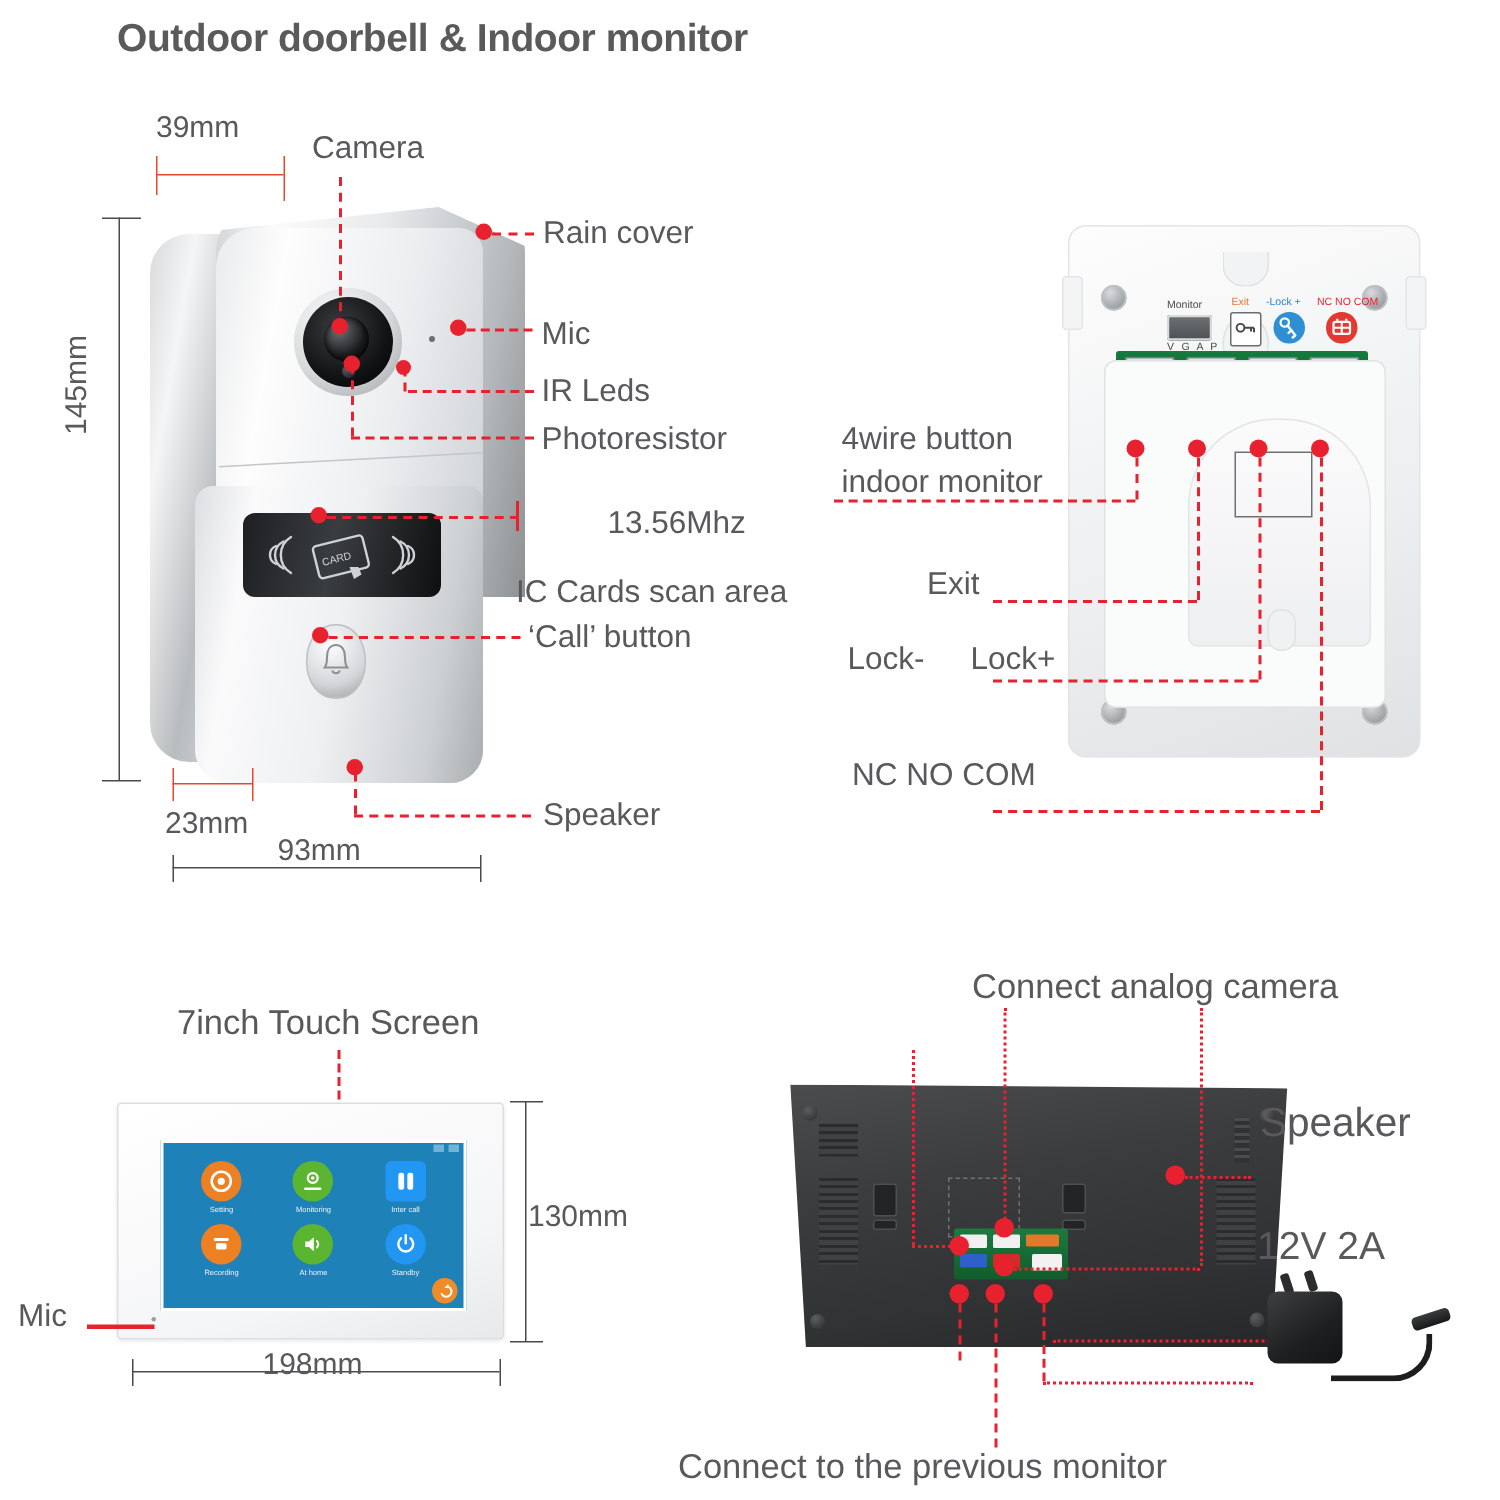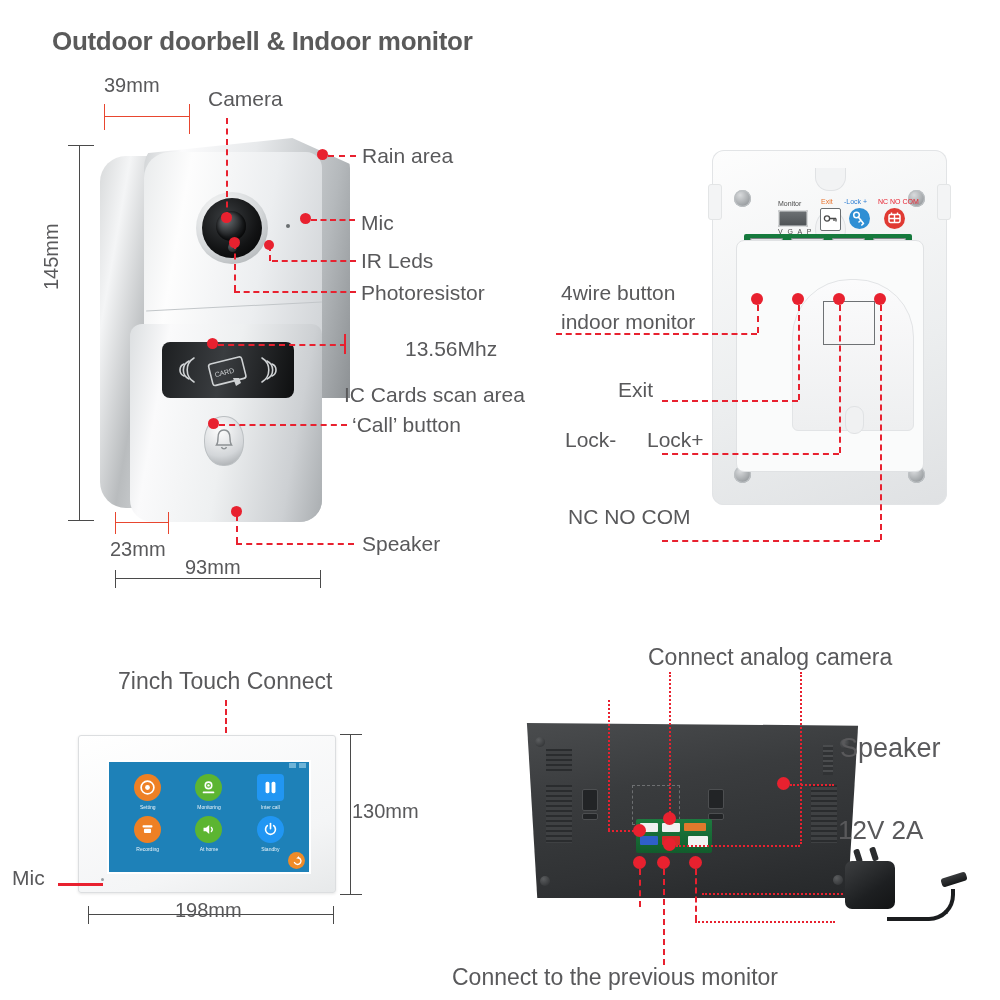--- a/index.html
+++ b/index.html
@@ -6,23 +6,22 @@
   body{
     width:1000px;height:1000px;background:#ffffff;
     font-family:"Liberation Sans", sans-serif;
     color:#4d4d4d;position:relative;overflow:hidden;
   }
   .stage{position:absolute;inset:0;}
   .abs{position:absolute;}
 
   
   .title{
-    left:52px;top:10px;font-size:26px;font-weight:bold;color:#5a5a5a;
+    left:78px;top:10px;font-size:26px;font-weight:bold;color:#5a5a5a;
     letter-spacing:-0.3px;
-    margin-top:16px;
   }
   .lbl{font-size:21px;color:#59595b;white-space:nowrap;line-height:1.12;}
   .lbl.big{font-size:23px;}
   .dim{font-size:20px;color:#59595b;white-space:nowrap;}
 
   
   .dash-h{height:0;border-top:2.2px dashed #e8212f;}
   .dash-v{width:0;border-left:2.2px dashed #e8212f;}
   .dot-h{height:0;border-top:2.2px dotted #e8212f;}
   .dot-v{width:0;border-left:2.2px dotted #e8212f;}
@@ -291,21 +290,21 @@
   <div class="abs tick-v" style="left:115px;top:570px;height:18px;"></div>
   <div class="abs tick-v" style="left:320px;top:570px;height:18px;"></div>
   <div class="abs dim" style="left:185px;top:556px;">93mm</div>
 
   <div class="abs dash-v" style="left:226px;top:118px;height:100px;"></div>
   <div class="abs dot" style="left:221px;top:212px;width:11px;height:11px;"></div>
   <div class="abs lbl" style="left:208px;top:87px;">Camera</div>
 
   <div class="abs dot" style="left:317px;top:149px;width:11px;height:11px;"></div>
   <div class="abs dash-h" style="left:328px;top:155px;width:28px;"></div>
-  <div class="abs lbl" style="left:362px;top:144px;">Rain area</div>
+  <div class="abs lbl" style="left:362px;top:144px;">Rain cover</div>
 
   <div class="abs dot" style="left:300px;top:213px;width:11px;height:11px;"></div>
   <div class="abs dash-h" style="left:311px;top:219px;width:44px;"></div>
   <div class="abs lbl" style="left:361px;top:211px;">Mic</div>
 
   <div class="abs dot" style="left:264px;top:240px;width:10px;height:10px;"></div>
   <div class="abs dash-h" style="left:272px;top:260px;width:84px;"></div>
   <div class="abs dash-v" style="left:269px;top:245px;height:16px;"></div>
   <div class="abs lbl" style="left:361px;top:249px;">IR Leds</div>
 
@@ -483,21 +482,21 @@
       <div class="back-btn">
         <svg width="11" height="11" viewBox="0 0 16 16">
           <path d="M11 4 a5 5 0 1 1 -6 7" fill="none" stroke="#fff" stroke-width="2" stroke-linecap="round"></path>
           <path d="M11.5 1.5 L11.5 5.5 L7.5 5 Z" fill="#fff"></path>
         </svg>
       </div>
     </div>
     <div class="mon-mic"></div>
   </div>
 
-  <div class="abs lbl big" style="left:118px;top:669px;">7inch Touch Connect</div>
+  <div class="abs lbl big" style="left:118px;top:669px;">7inch Touch Screen</div>
   <div class="abs dash-v" style="left:225px;top:700px;height:33px;"></div>
 
   <div class="abs lbl" style="left:12px;top:866px;">Mic</div>
   <div class="abs solid-red" style="left:58px;top:883px;width:45px;"></div>
 
   <div class="abs rule-v" style="left:350px;top:734px;height:160px;"></div>
   <div class="abs tick-h" style="left:340px;top:734px;width:22px;"></div>
   <div class="abs tick-h" style="left:340px;top:894px;width:22px;"></div>
   <div class="abs dim" style="left:352px;top:800px;">130mm</div>
 

